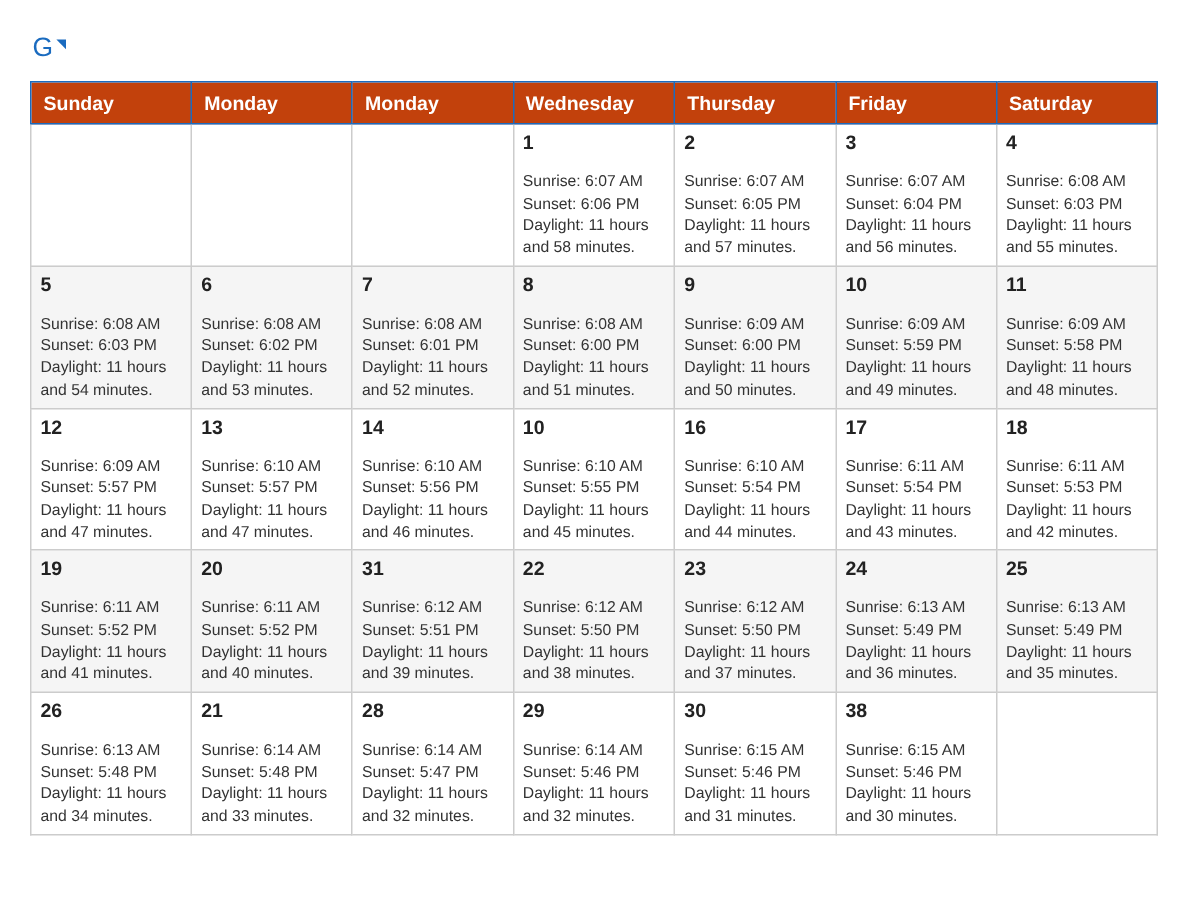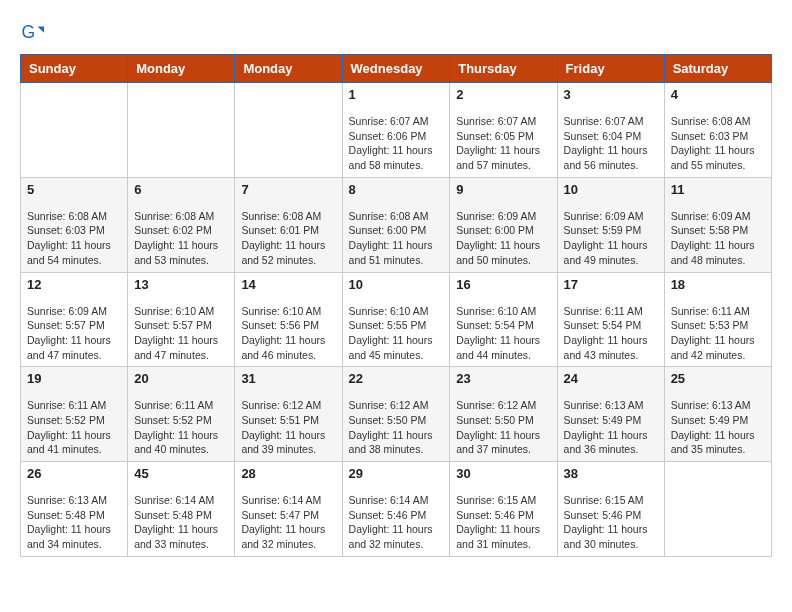--- a/index.html
+++ b/index.html
@@ -309,21 +309,21 @@
       </tr>
       <tr>
         <td>
           <span class="day-num">26</span>
           <div class="day-info" style="white-space: pre-line;">Sunrise: 6:13 AM
 Sunset: 5:48 PM
 Daylight: 11 hours
 and 34 minutes.</div>
         </td>
         <td>
-          <span class="day-num">45</span>
+          <span class="day-num">21</span>
           <div class="day-info" style="white-space: pre-line;">Sunrise: 6:14 AM
 Sunset: 5:48 PM
 Daylight: 11 hours
 and 33 minutes.</div>
         </td>
         <td>
           <span class="day-num">28</span>
           <div class="day-info" style="white-space: pre-line;">Sunrise: 6:14 AM
 Sunset: 5:47 PM
 Daylight: 11 hours

